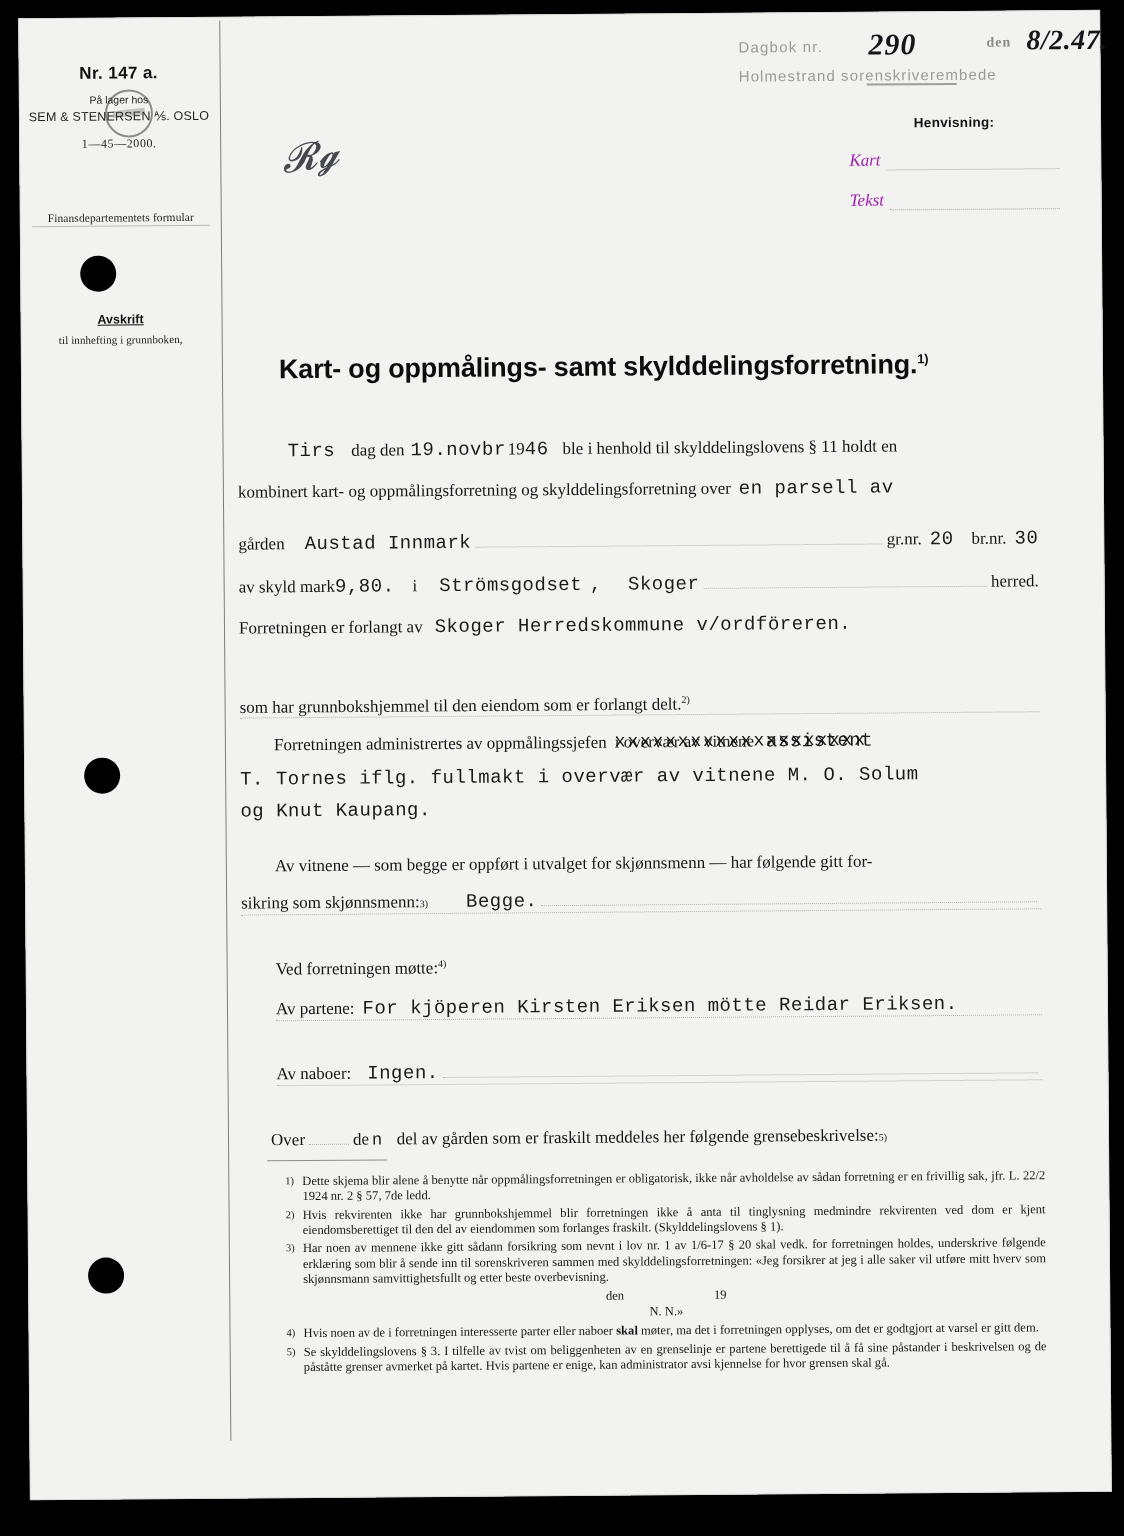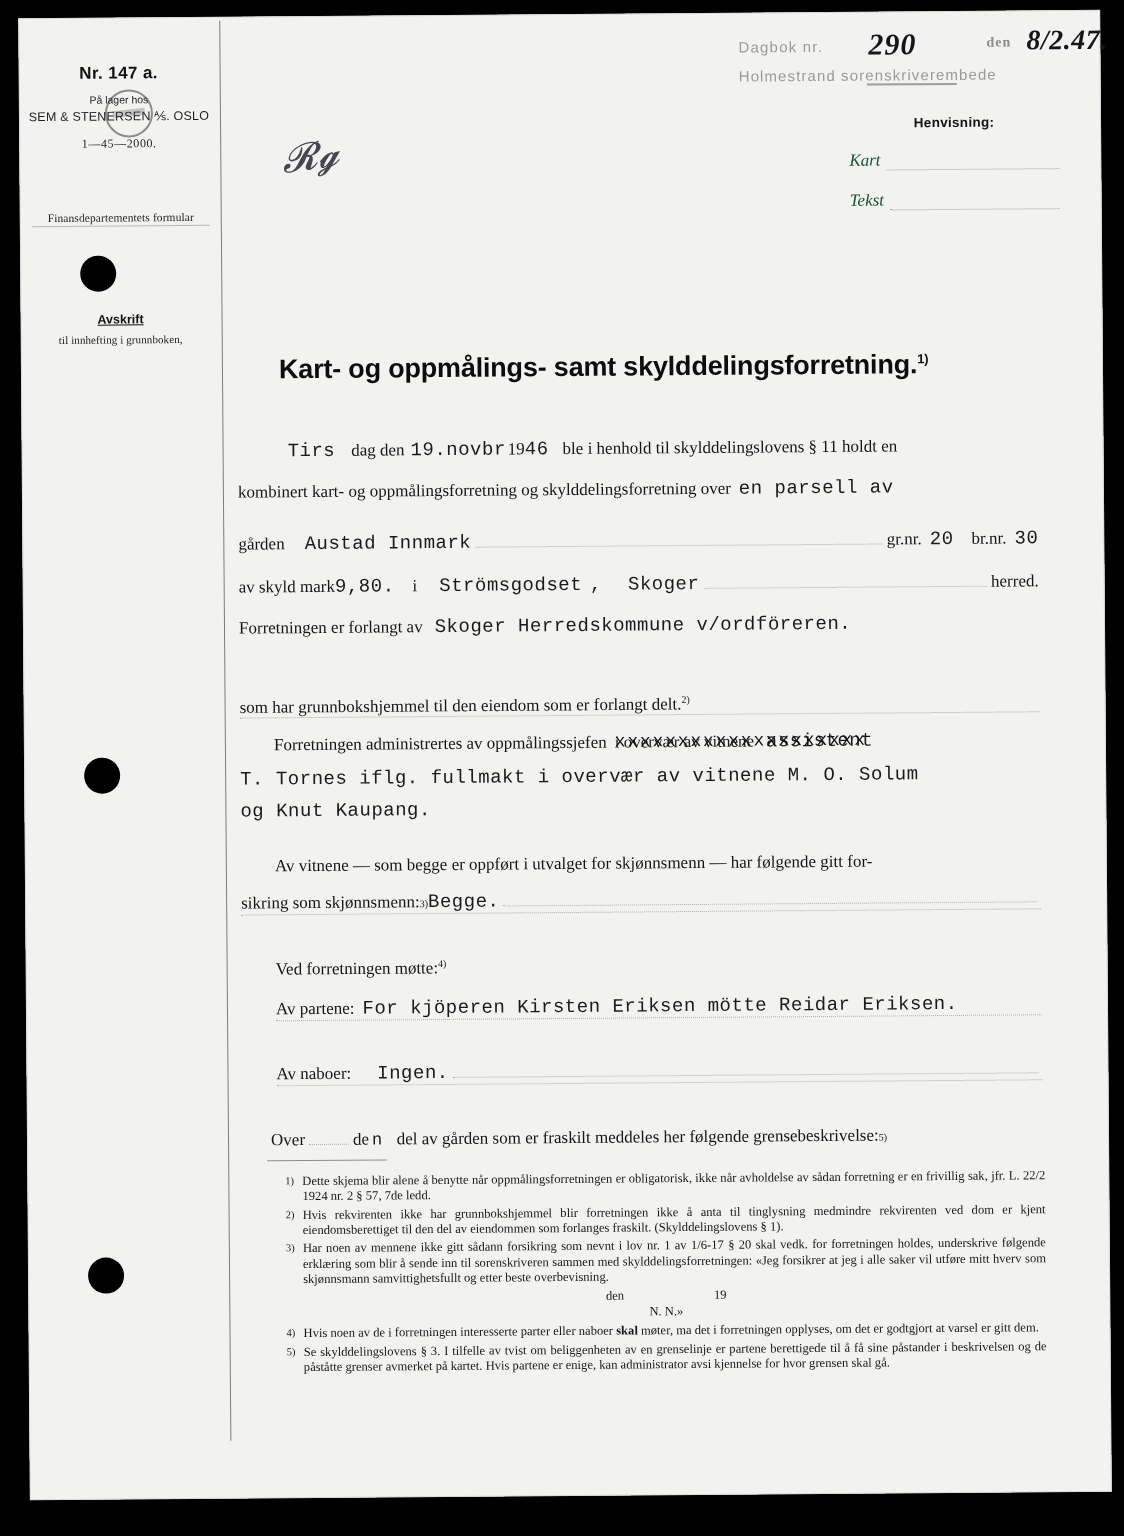--- a/index.html
+++ b/index.html
@@ -106,21 +106,21 @@
   
   .henv{position:absolute;left:830px;top:104px;width:210px;}
   .henv-title{
     font-family:"Liberation Sans",sans-serif;
     font-weight:bold;font-size:13.5px;color:#111;letter-spacing:.3px;
     text-align:center;
   }
   .henv-row{display:flex;align-items:flex-end;margin-top:20px;}
   .henv-lbl{
     font-family:"Liberation Serif",serif;font-style:italic;
-    font-size:17px;color:#14532d;white-space:nowrap;
+    font-size:17px;color:#a21caf;white-space:nowrap;
   }
   .dots{
     flex:1;border-bottom:1px dotted #a5a5a1;margin-left:6px;height:14px;
   }
 
   
   .initials{
     position:absolute;left:262px;top:118px;
     font-family:"Liberation Serif",serif;font-style:italic;
     font-size:38px;color:#2a2a33;transform:rotate(-8deg);
@@ -294,36 +294,36 @@
         <div class="line" style="margin-top:10px;">
           <span class="tw">og Knut Kaupang.</span>
         </div>
 
         <div class="line" style="margin-top:34px;margin-left:34px;display:block;">
           <span class="pl">Av vitnene — som begge er oppført i utvalget for skjønnsmenn — har følgende gitt for-</span>
         </div>
         <div class="line underdots" style="margin-top:16px;">
           <span class="pl">sikring som skjønnsmenn:</span>
             <sup class="pl" style="font-size:10px;">3)</sup>
-          <span class="tw" style="">Begge.</span>
+          <span class="tw" style="margin-left:38px;">Begge.</span>
           <span class="fill"></span>
         </div>
 
         <div class="line" style="margin-top:44px;margin-left:34px;display:block;">
           <span class="pl">Ved forretningen møtte:</span><sup class="pl" style="font-size:10px;">4)</sup>
         </div>
 
         <div class="line underdots" style="margin-top:18px;margin-left:34px;">
           <span class="pl">Av partene:</span>
           <span class="tw" style="margin-left:8px;">For kjöperen Kirsten Eriksen mötte Reidar Eriksen.</span>
         </div>
 
         <div class="line underdots" style="margin-top:42px;margin-left:34px;">
           <span class="pl">Av naboer:</span>
-          <span class="tw" style="margin-left:26px;">Ingen.</span>
+          <span class="tw" style="margin-left:16px;">Ingen.</span>
           <span class="fill"></span>
         </div>
 
         <div class="line" style="margin-top:44px;margin-left:28px;">
           <span class="pl">Over</span>
           <span class="fill short"></span>
           <span class="pl">de</span>
           <span class="tw sm" style="margin-left:3px;">n</span>
           <span class="pl" style="margin-left:14px;">del av gården som er fraskilt meddeles her følgende grensebeskrivelse:</span>
             <sup class="pl" style="font-size:10px;">5)</sup>

